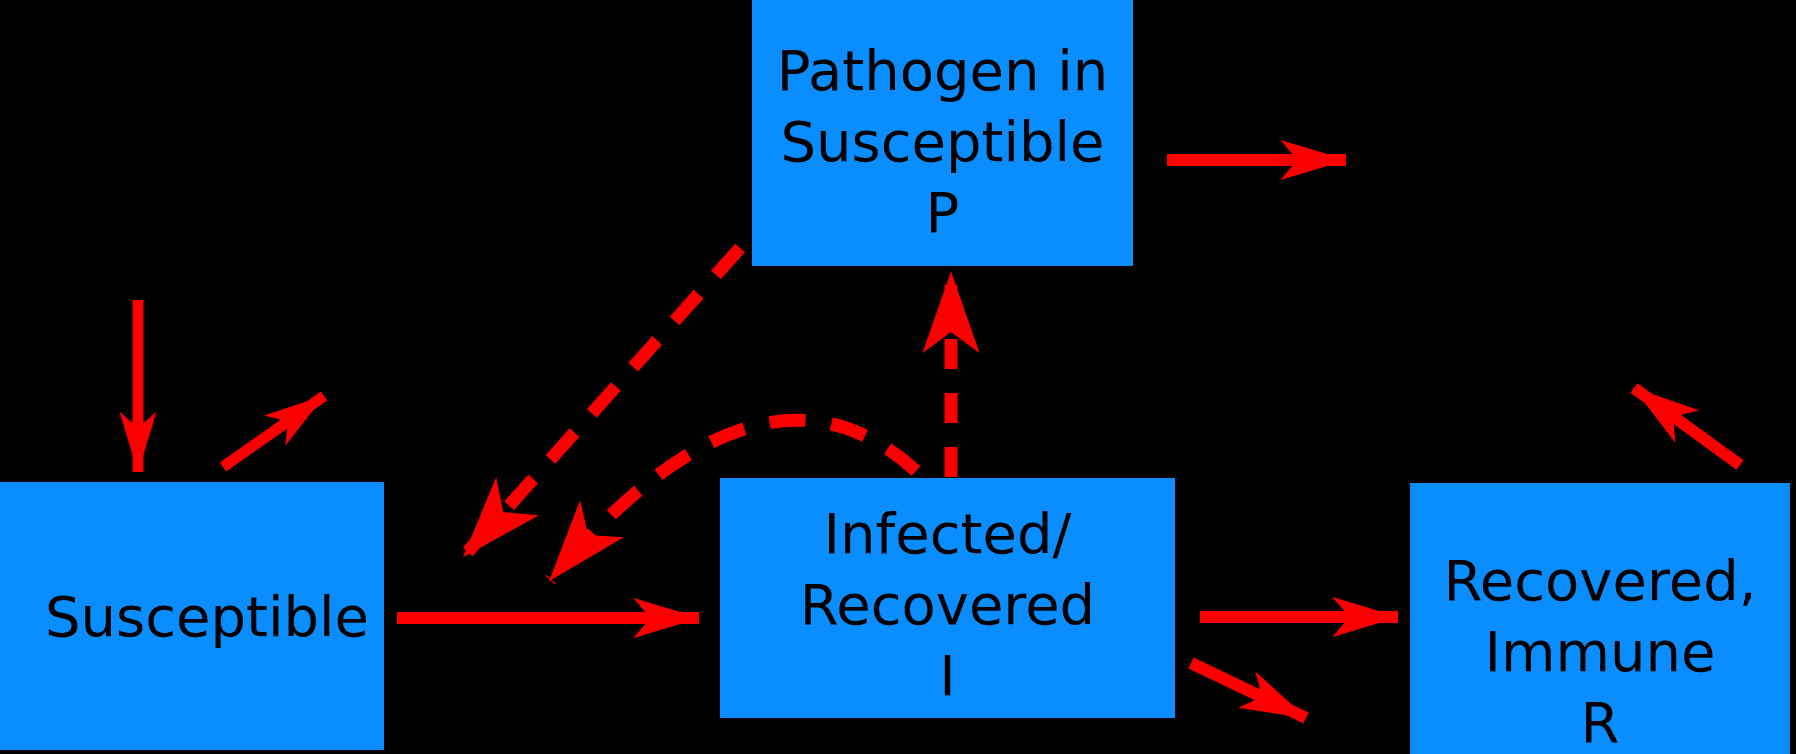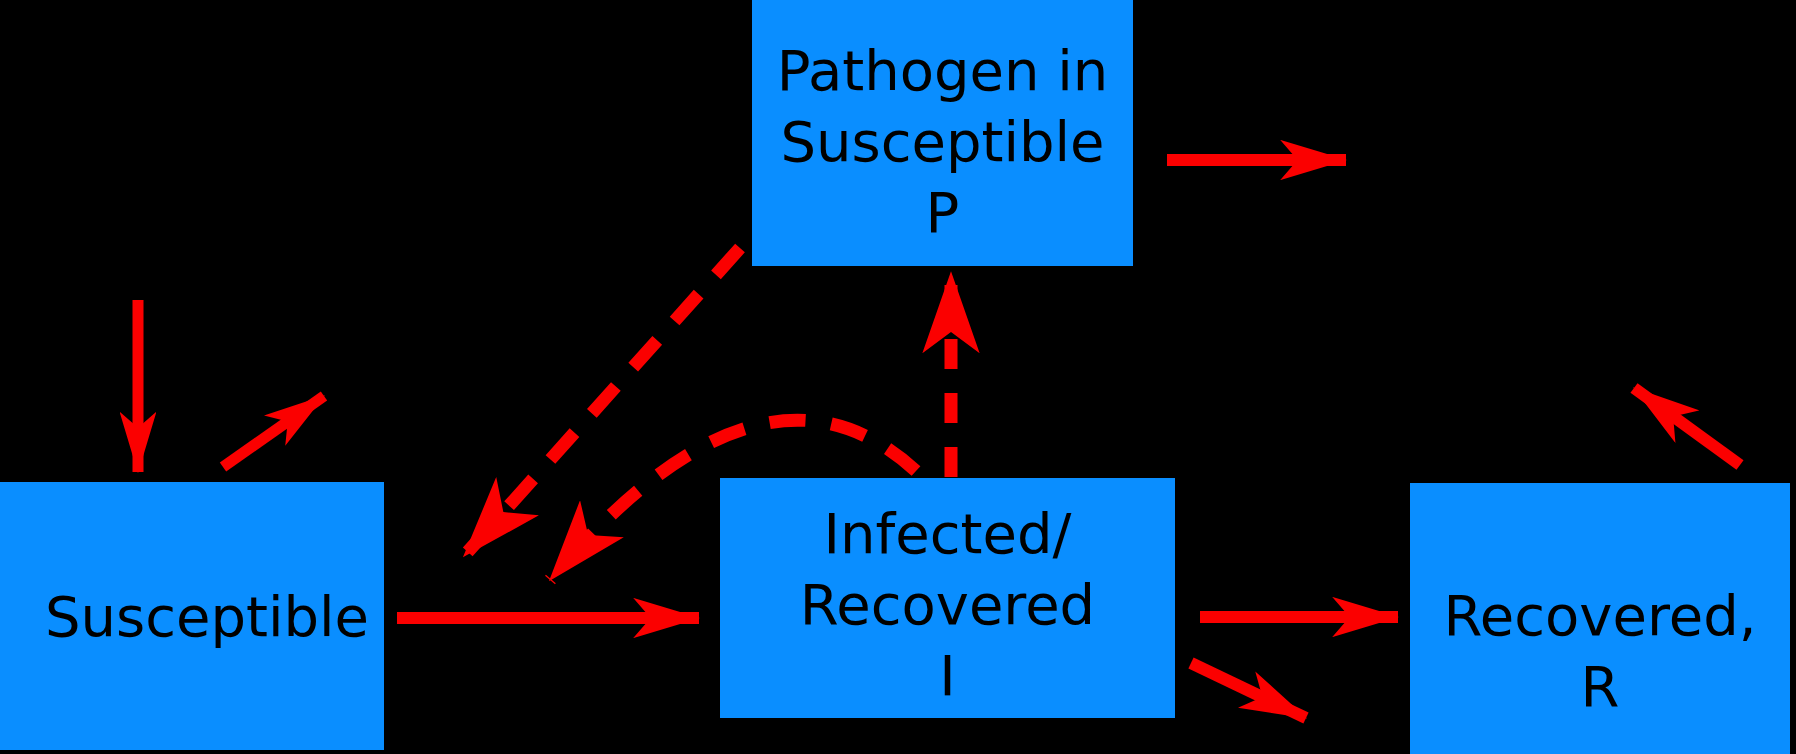--- a/index.html
+++ b/index.html
@@ -44,20 +44,21 @@
   </div>
 
   <div class="node node-i">
     <span>Infected/</span>
     <span>Recovered</span>
     <span>I</span>
   </div>
 
   <div class="node node-r">
     <span>Recovered,</span>
+    <span>Immune</span>
     <span>R</span>
   </div>
 
   <svg class="arrows" width="1796" height="754" viewBox="0 0 1796 754">
     <defs>
       <marker id="ah" viewBox="0 0 10 6" refX="9.8" refY="3" markerWidth="5.6" markerHeight="3.36" orient="auto">
         <path d="M0 0 L10 3 L0 6 L2.6 3 Z"></path>
       </marker>
       <marker id="ahd" viewBox="0 0 10 7" refX="9.8" refY="3.5" markerWidth="6.3" markerHeight="4.41" orient="auto">
         <path d="M0 0 L10 3.5 L0 7 L2.6 3.5 Z"></path>

